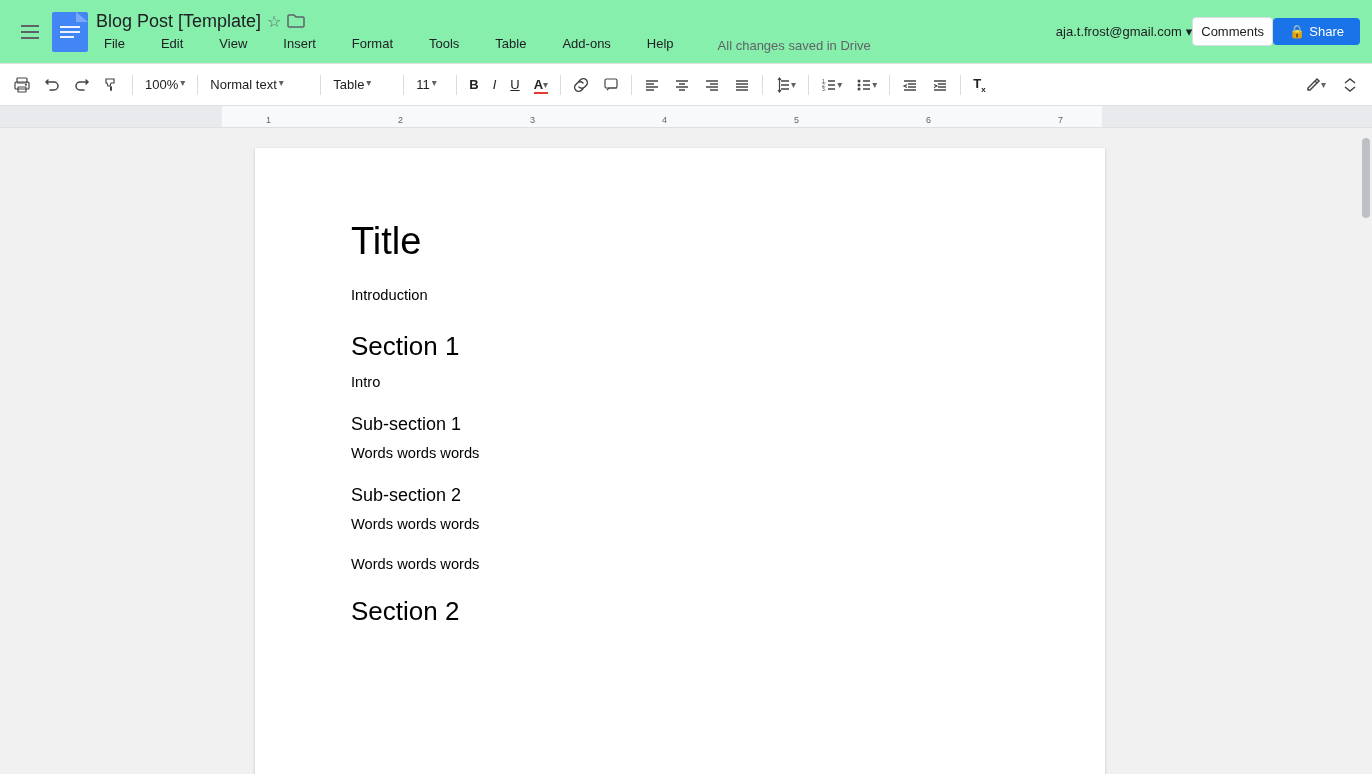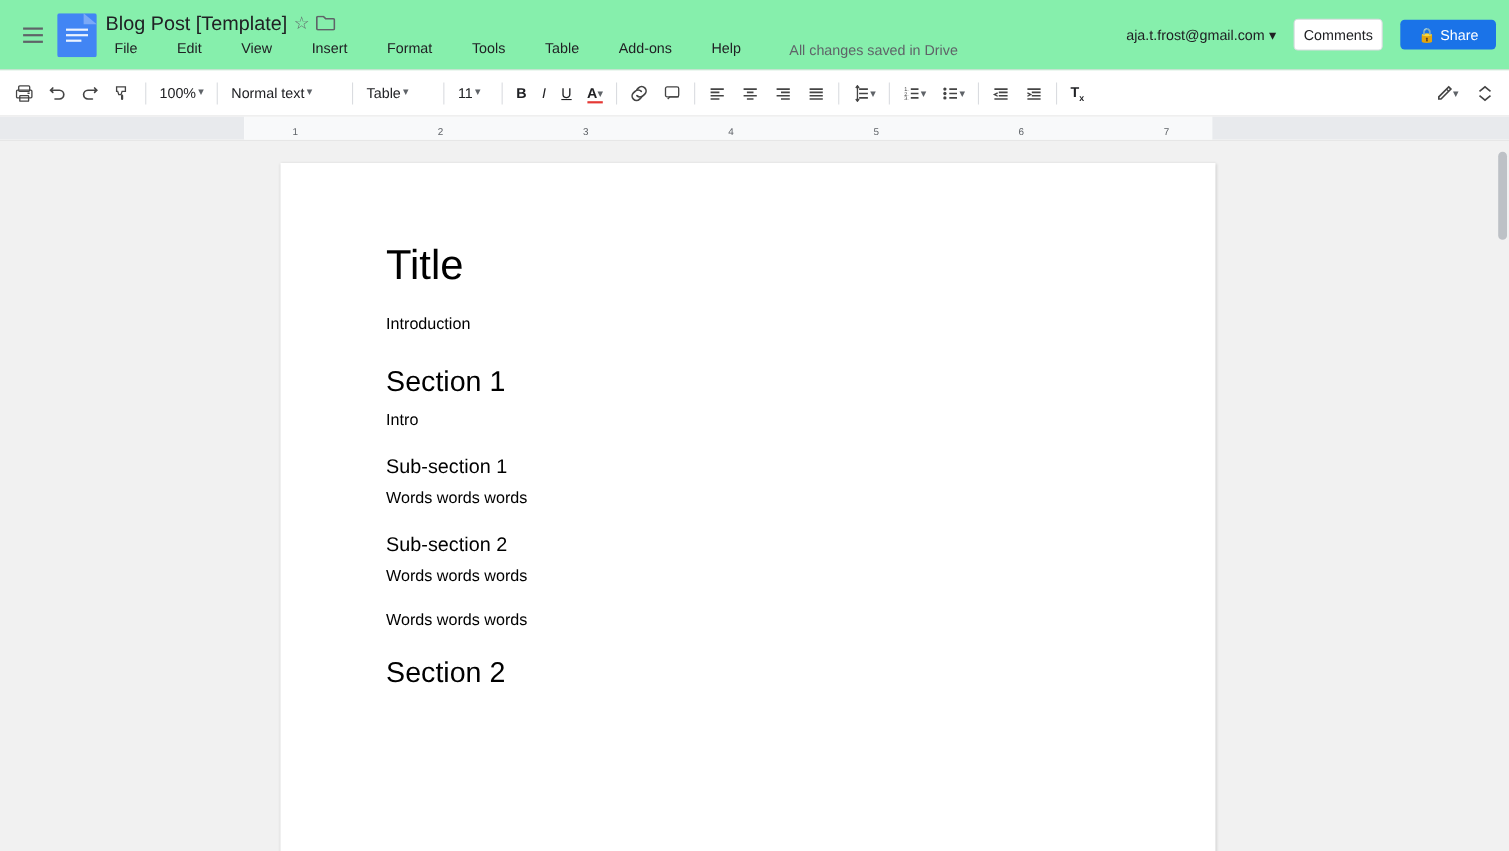--- a/index.html
+++ b/index.html
@@ -22,21 +22,21 @@
       color: #5f6368;
     }
     .hamburger-icon span { display: block; width: 18px; height: 2px; background: #5f6368; }
     .title-area { display: flex; flex-direction: column; margin-left: 8px; }
     .doc-title { font-size: 18px; color: #202124; font-weight: 400; display: flex; align-items: center; gap: 6px; }
     .doc-title-text { }
     .star-icon { color: #5f6368; font-size: 16px; cursor: pointer; }
     .menu-bar { display: flex; align-items: flex-end; gap: 20px; margin-top: 2px; }
     .menu-item { font-size: 13px; color: #202124; padding: 2px 8px; border-radius: 3px; cursor: pointer; }
     .save-status { margin-left: 16px; font-size: 13px; color: #5f6368; white-space: nowrap; }
-    .top-bar-right { margin-left: auto; display: flex; align-items: center; gap: 16px; }
+    .top-bar-right { margin-left: auto; display: flex; align-items: center; gap: 0; }
     .user-email { font-size: 13px; color: #202124; display: flex; align-items: center; gap: 4px; cursor: pointer; }
     .comments-btn {
       padding: 6px 8px; background: #fff; border: 1px solid #dadce0; border-radius: 4px;
       font-size: 13px; color: #202124; cursor: pointer;
     }
     .share-btn {
       padding: 6px 16px; background: #1a73e8; border: none; border-radius: 4px;
       font-size: 13px; color: #fff; cursor: pointer; display: flex; align-items: center; gap: 4px;
       font-weight: 500;
     }

